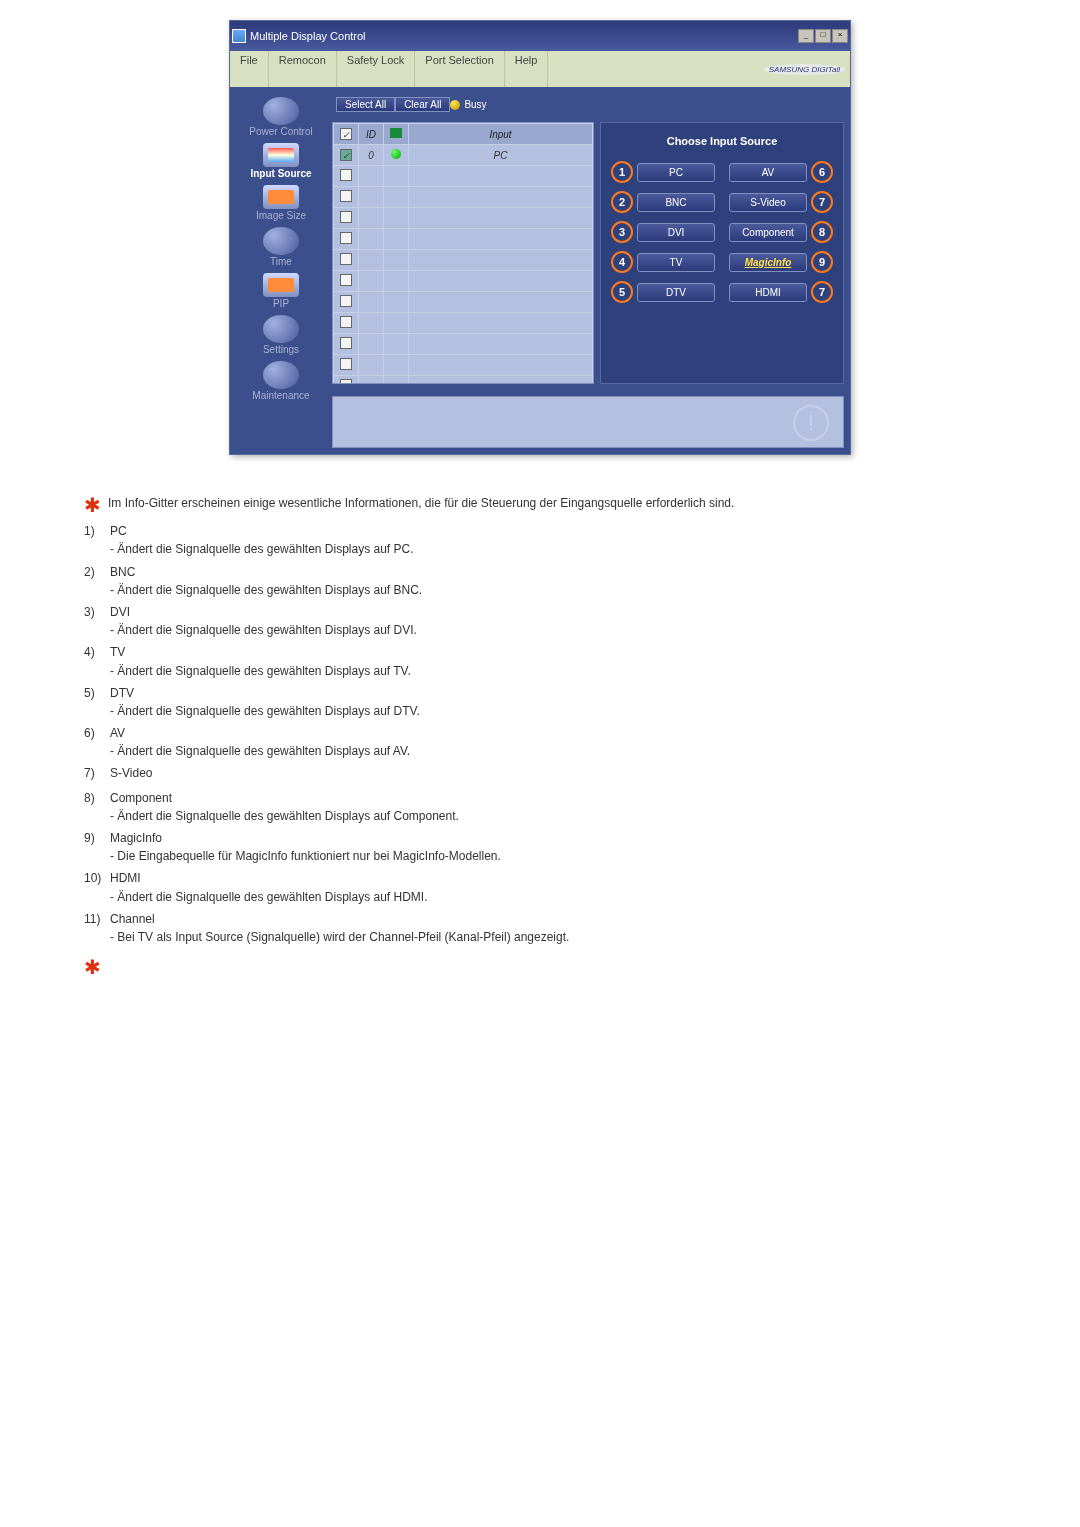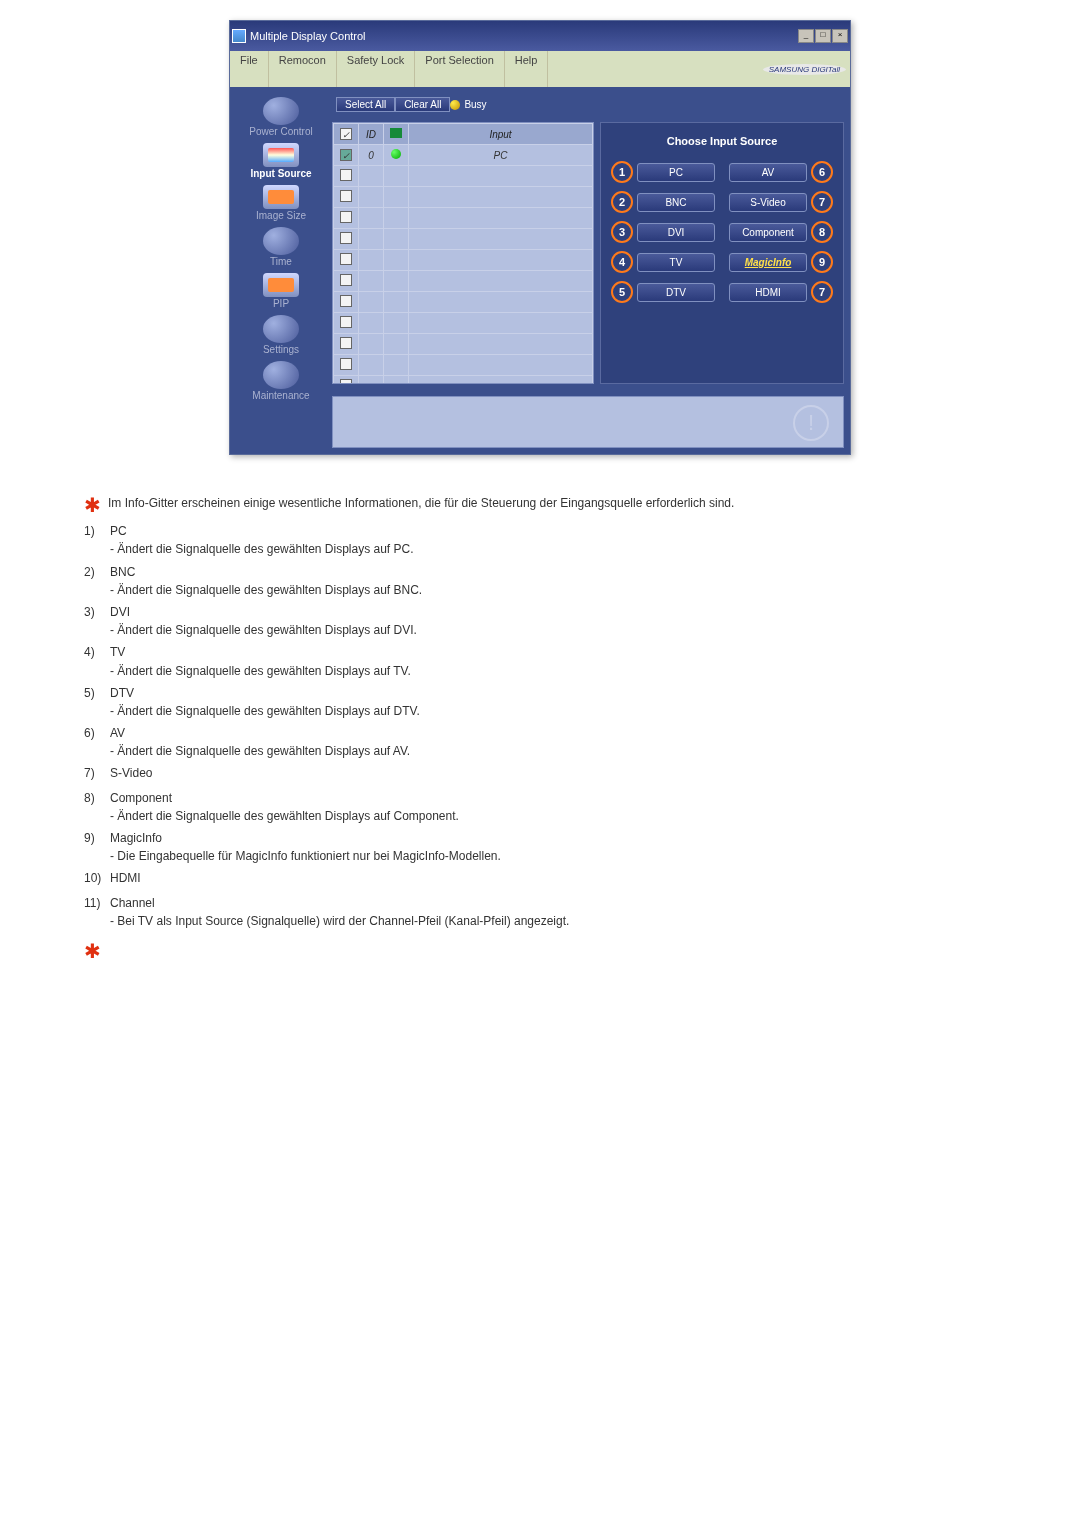--- a/index.html
+++ b/index.html
@@ -566,20 +566,21 @@
         <div class="num-col">9)</div>
         <div class="text-col">
           <div class="hd">MagicInfo</div>
           <div>- Die Eingabequelle für MagicInfo funktioniert nur bei MagicInfo-Modellen.</div>
         </div>
       </div>
     <div class="li">
         <div class="num-col">10)</div>
         <div class="text-col">
           <div class="hd">HDMI</div>
+          <div>- Ändert die Signalquelle des gewählten Displays auf HDMI.</div>
         </div>
       </div>
     <div class="li">
         <div class="num-col">11)</div>
         <div class="text-col">
           <div class="hd">Channel</div>
           <div>- Bei TV als Input Source (Signalquelle) wird der Channel-Pfeil (Kanal-Pfeil) angezeigt.</div>
         </div>
       </div>
   </div>

